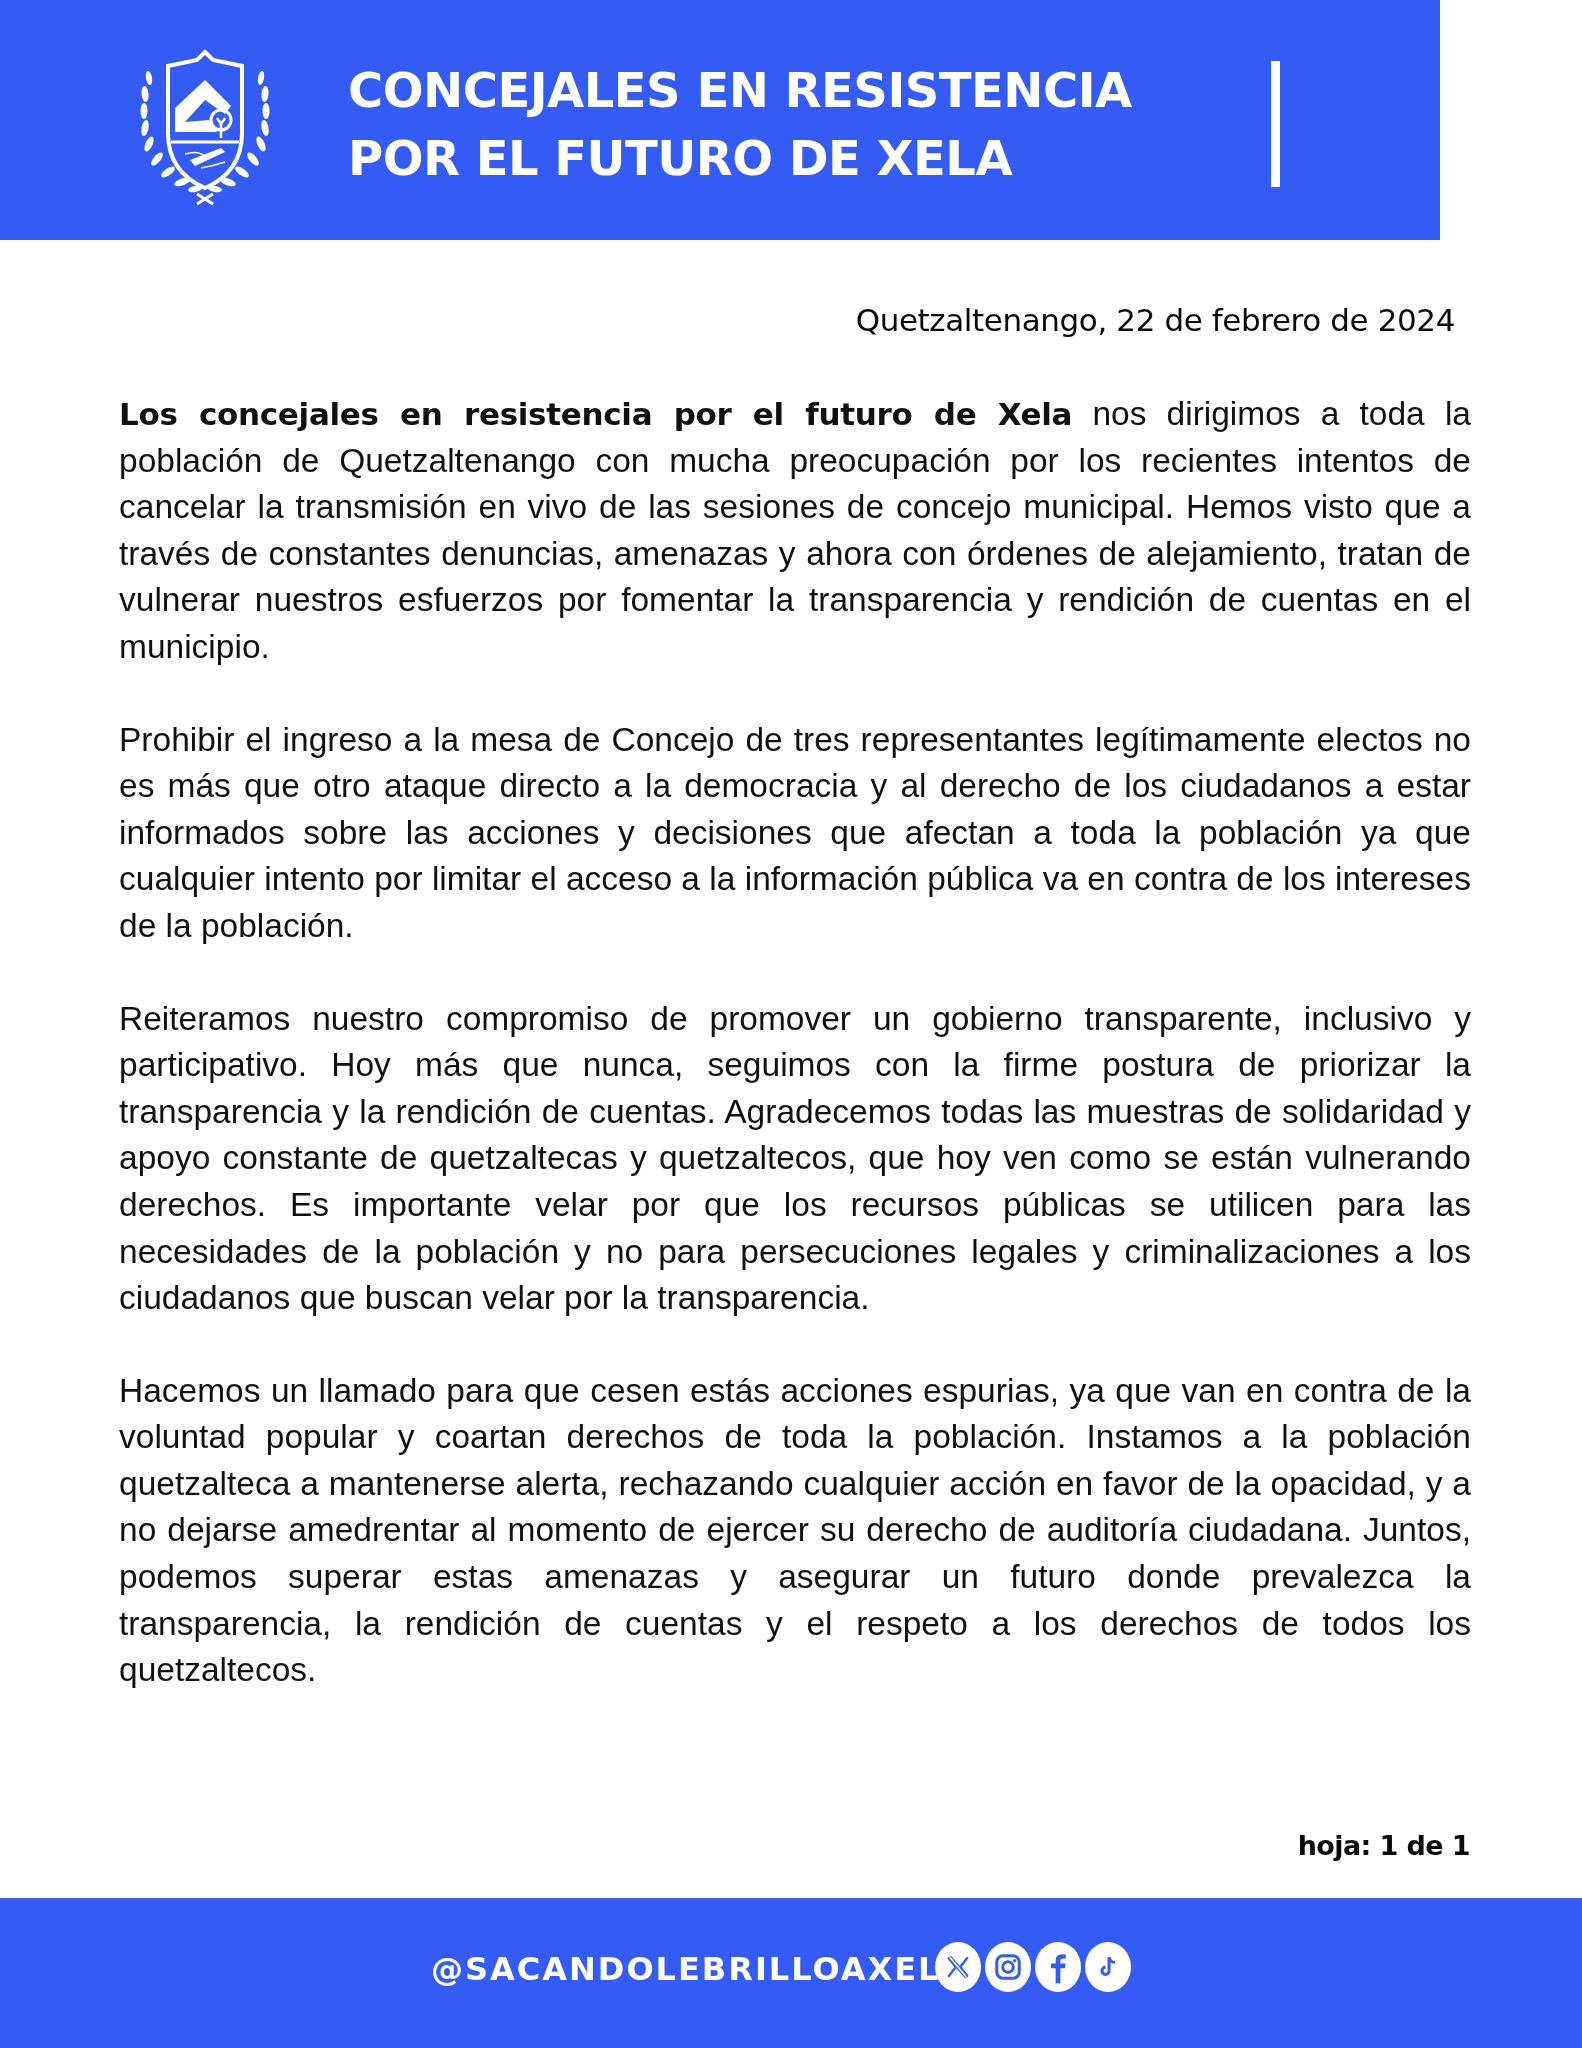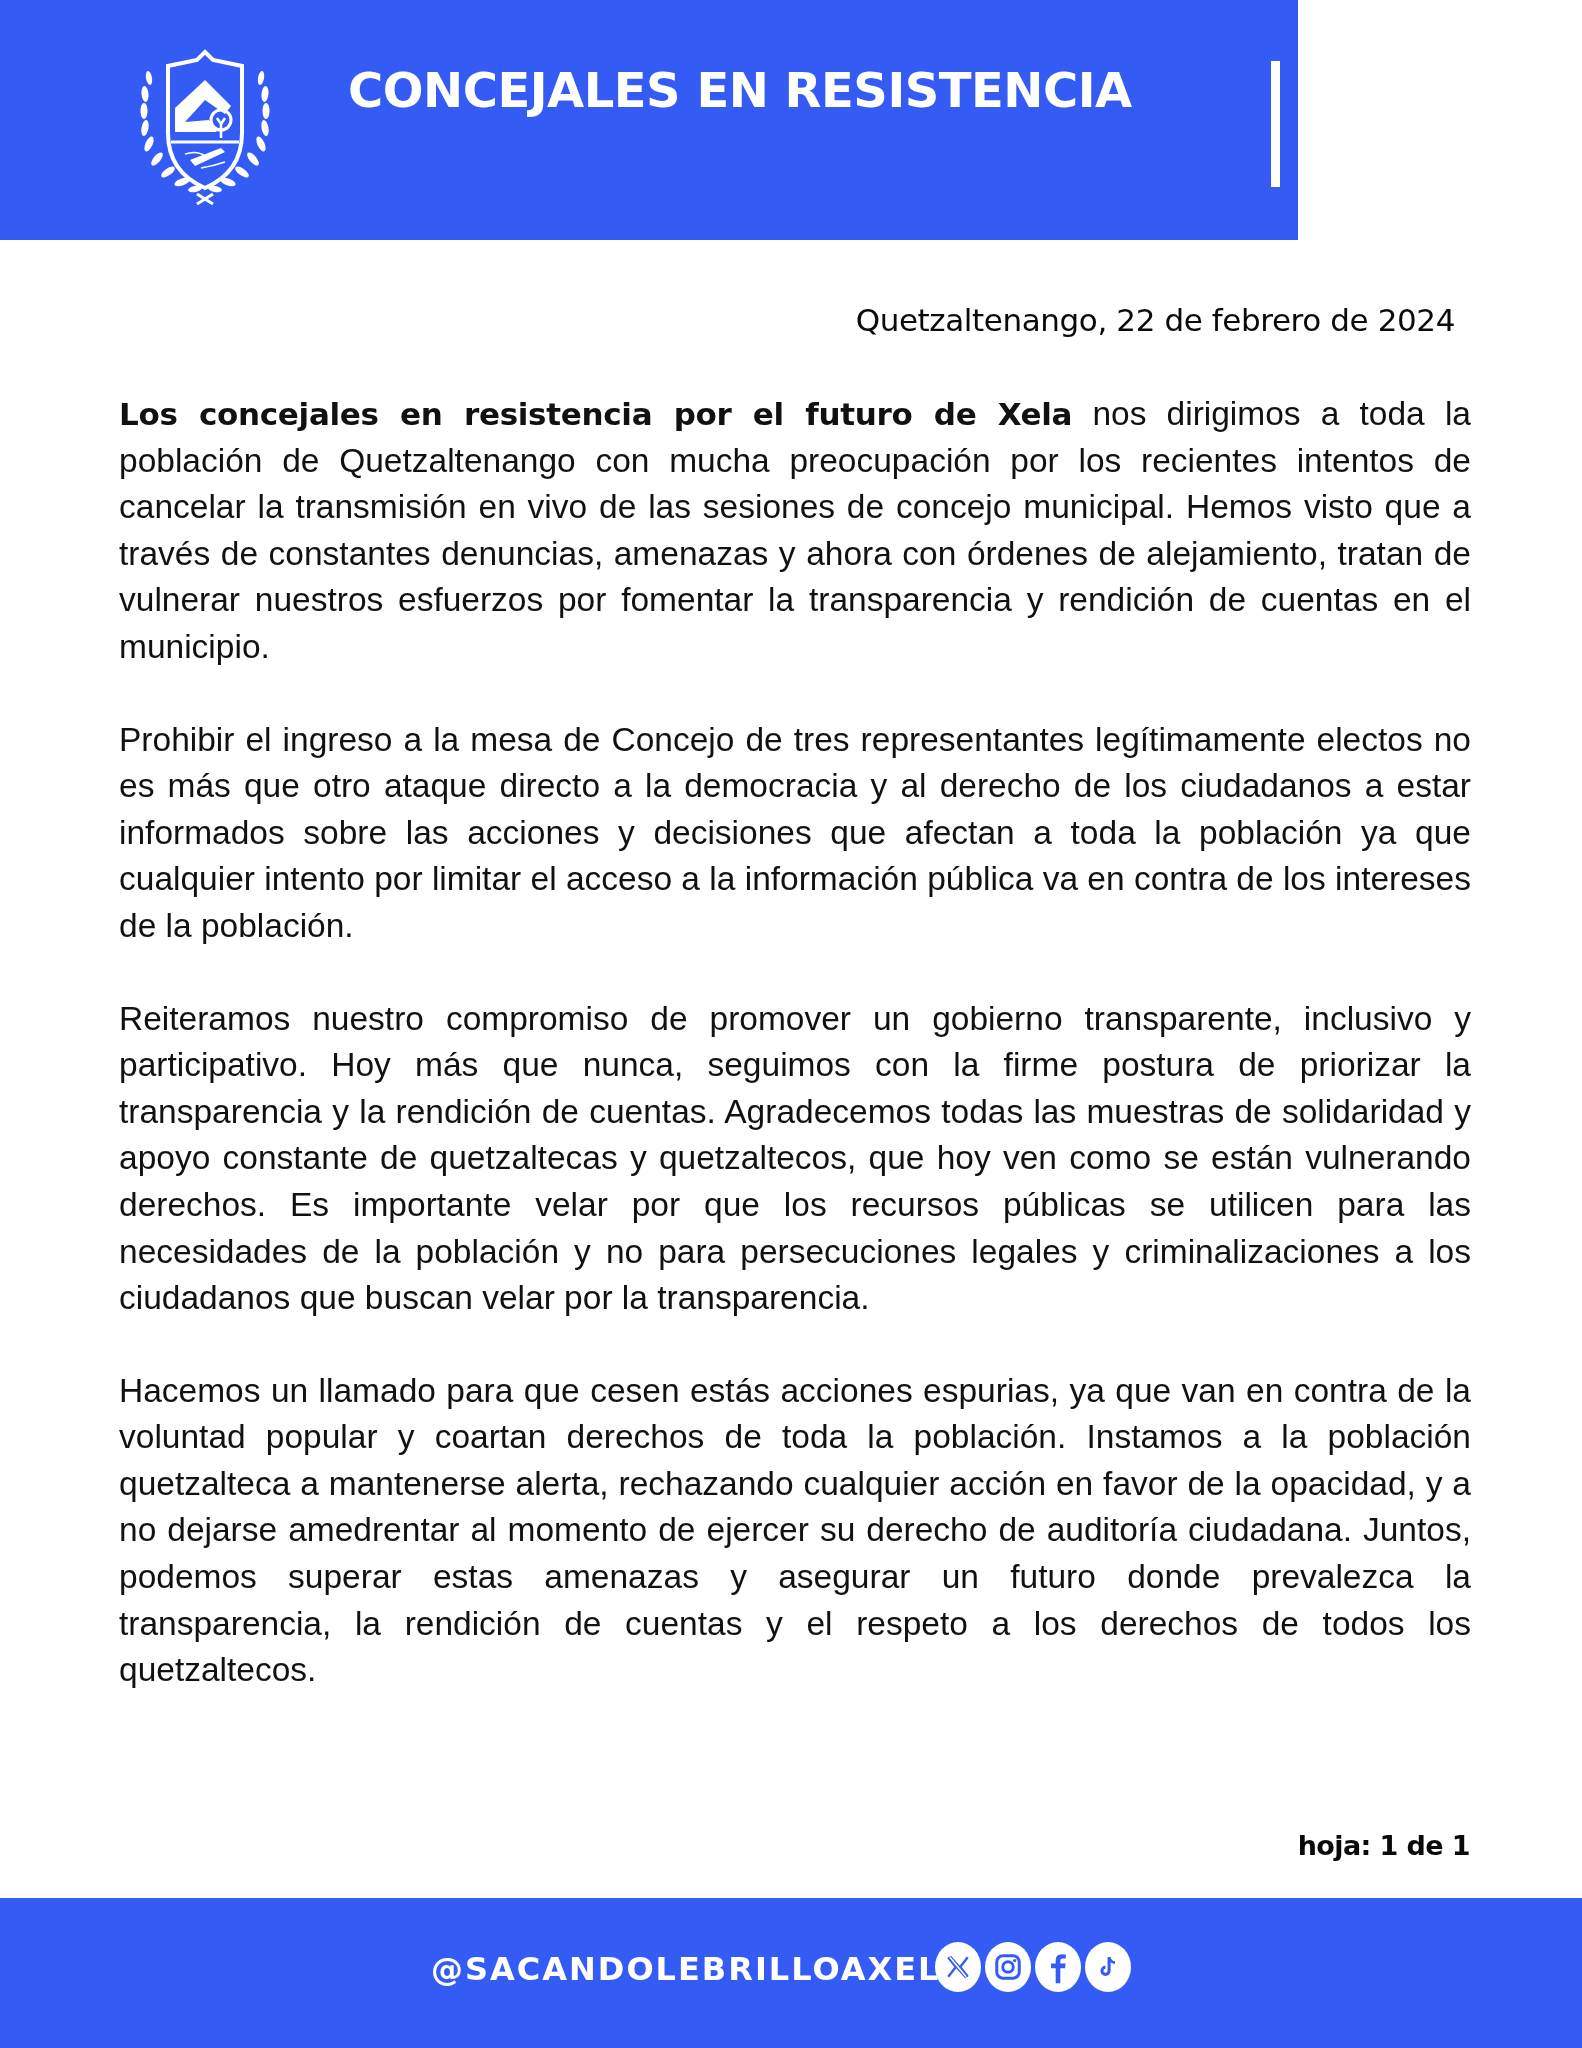--- a/index.html
+++ b/index.html
@@ -11,21 +11,21 @@
       width: 1582px;
       height: 2048px;
       position: relative;
       overflow: hidden;
       font-family: "Liberation Sans", "DejaVu Sans", sans-serif;
       color: #0a0a0a;
     }
     .header {
       position: absolute;
       left: 0; top: 0;
-      width: 1298px;
+      width: 1440px;
       height: 240px;
       background: #345cf4;
     }
     .crest {
       position: absolute;
       left: 135px;
       top: 48px;
       width: 140px;
       height: 158px;
     }
@@ -175,20 +175,21 @@
     <path d="M86 74 L86 90 M82 70 L86 76 L90 70" stroke="#ffffff" stroke-width="2.5" fill="none"></path>
 
     <path d="M36 94 L104 94" stroke="#ffffff" stroke-width="3"></path>
 
     <path d="M55 112 L86 100 L90 104 L60 118 Z" fill="#ffffff"></path>
     <path d="M50 106 Q62 102 70 108 M66 120 Q78 118 90 114" stroke="#ffffff" stroke-width="1.5" fill="none"></path>
   </svg>
 
   <div class="title">
     <div>CONCEJALES EN RESISTENCIA</div>
+    <div>POR EL FUTURO DE XELA</div>
   </div>
 
   <div class="years-bar"></div>
 </div>
 
 <div class="date">Quetzaltenango, 22 de febrero de 2024</div>
 
 <div class="content">
   <p class="para"><b>Los concejales en resistencia por el futuro de Xela</b><span> nos dirigimos a toda la población de Quetzaltenango con mucha preocupación por los recientes intentos de cancelar la transmisión en vivo de las sesiones de concejo municipal. Hemos visto que a través de constantes denuncias, amenazas y ahora con órdenes de alejamiento, tratan de vulnerar nuestros esfuerzos por fomentar la transparencia y rendición de cuentas en el municipio.</span></p>
   <p class="para">Prohibir el ingreso a la mesa de Concejo de tres representantes legítimamente electos no es más que otro ataque directo a la democracia y al derecho de los ciudadanos a estar informados sobre las acciones y decisiones que afectan a toda la población ya que cualquier intento por limitar el acceso a la información pública va en contra de los intereses de la población.</p>

